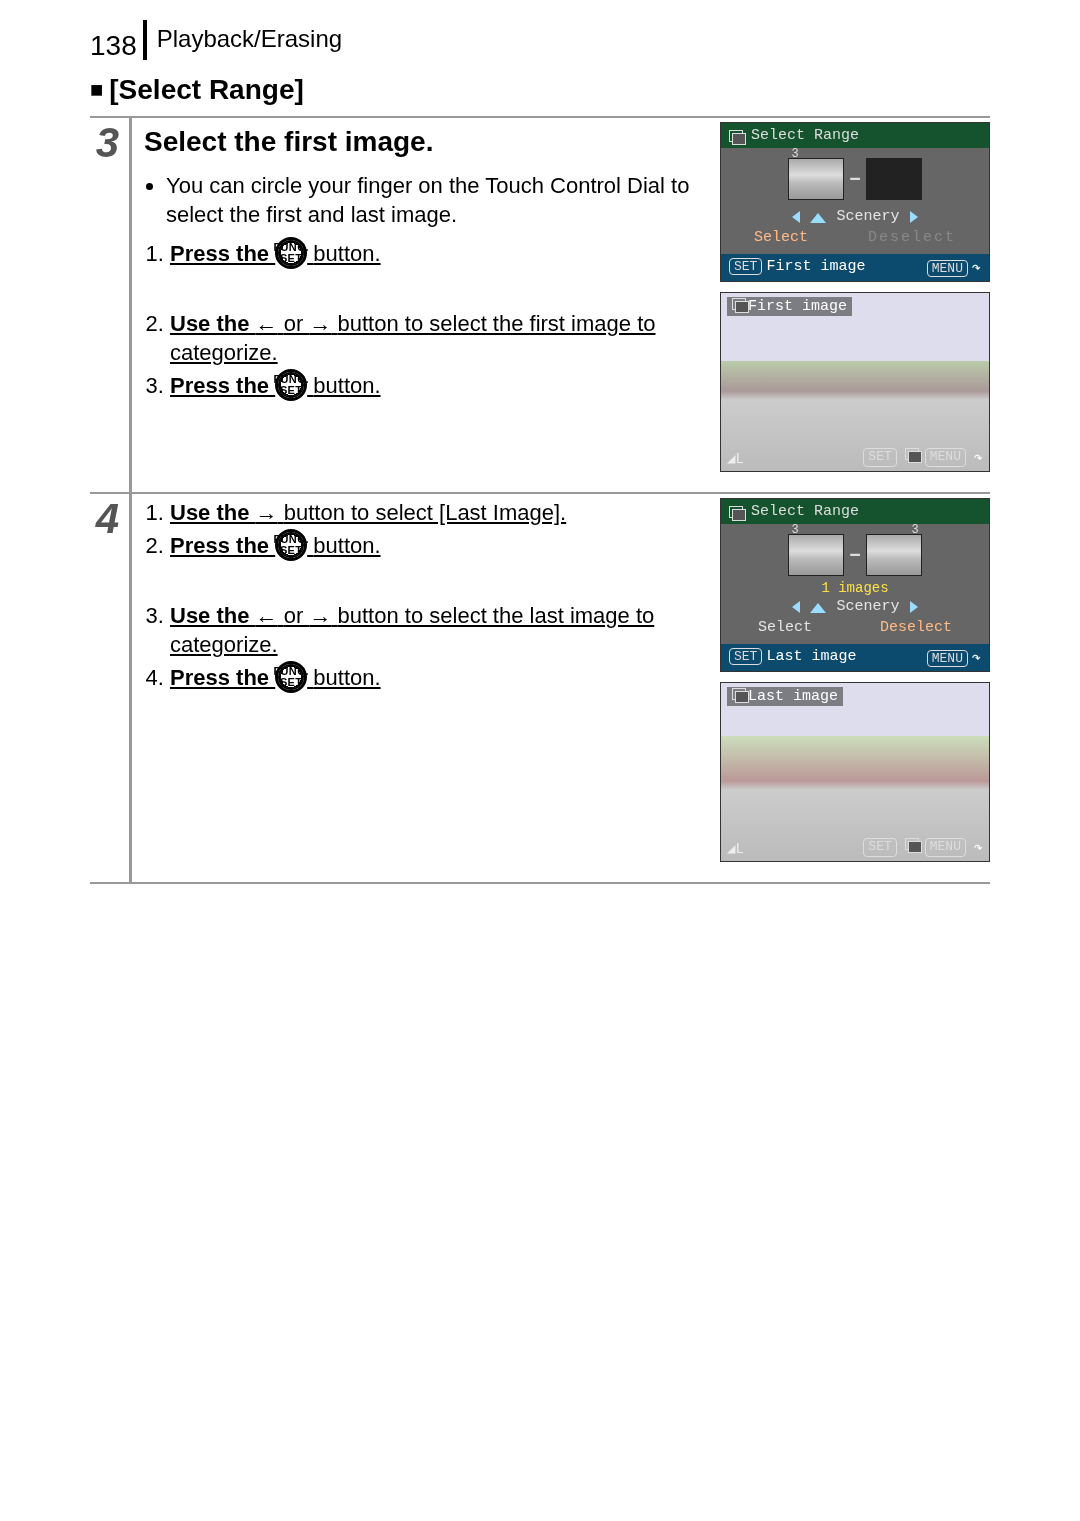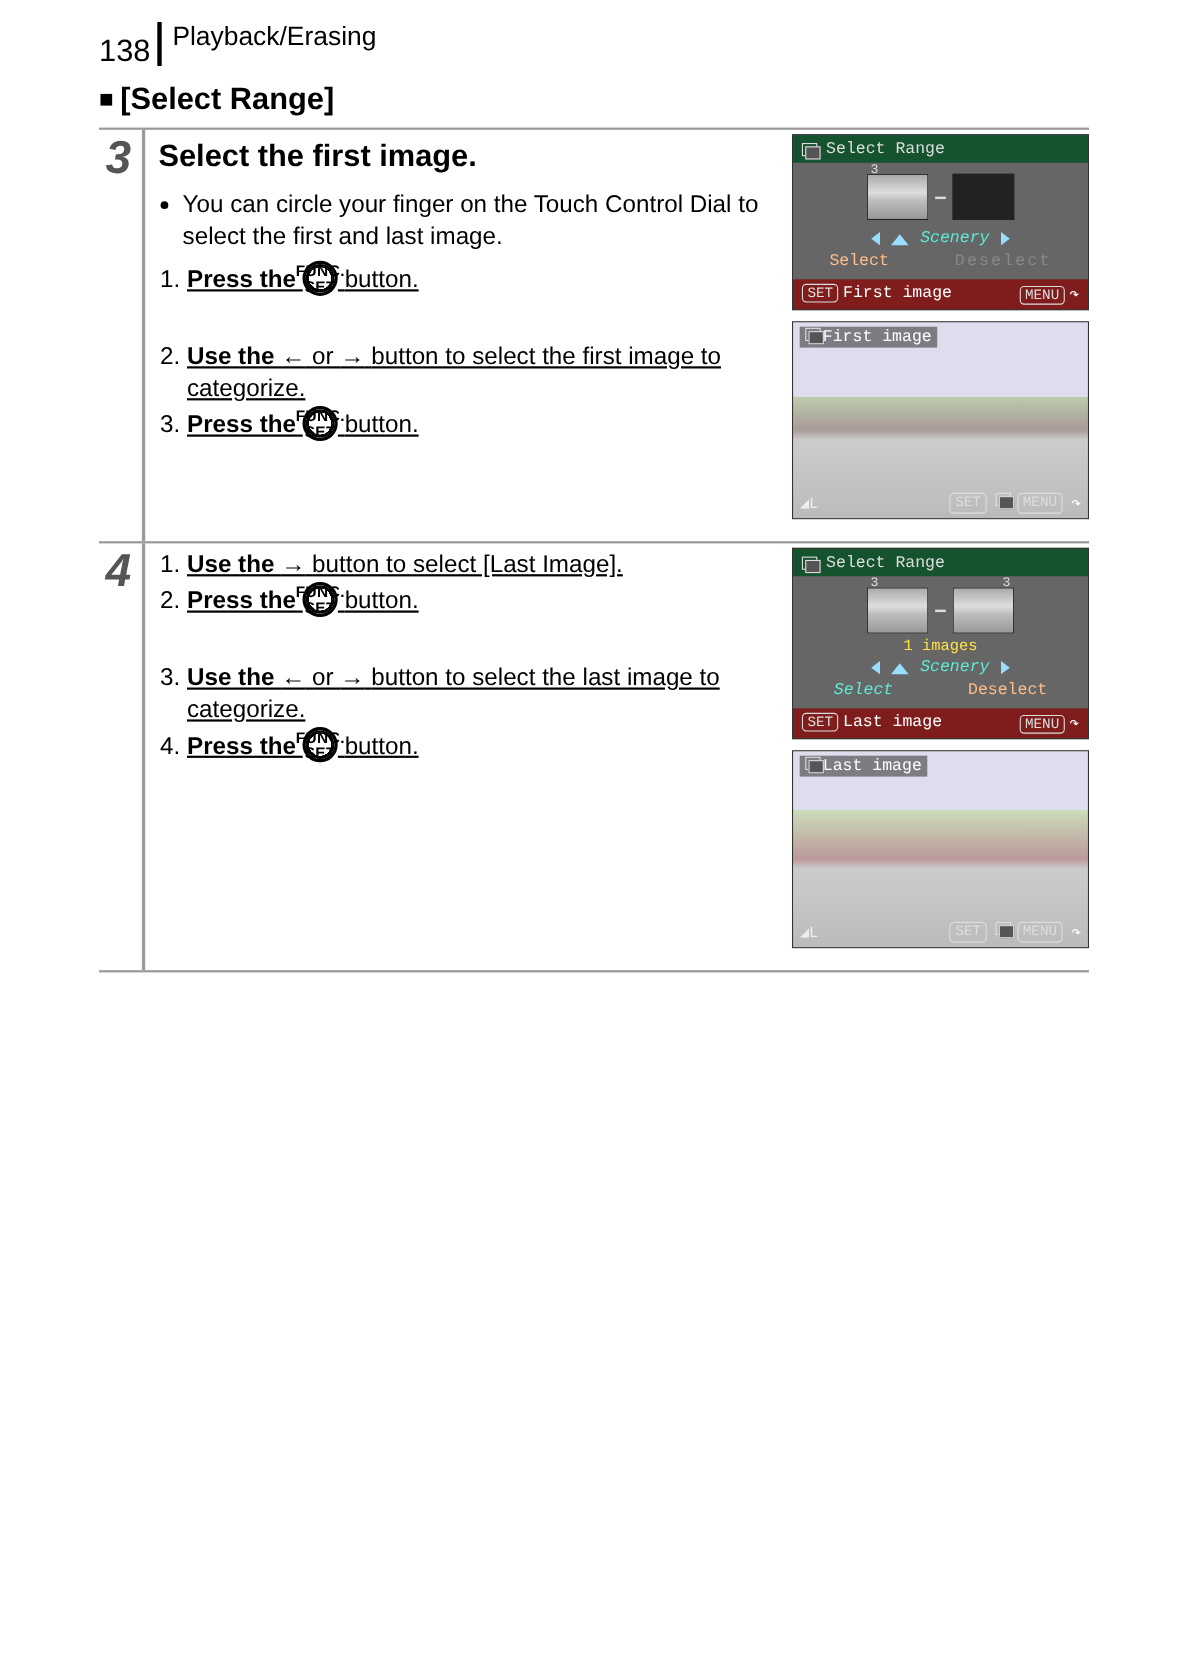--- a/index.html
+++ b/index.html
@@ -8,21 +8,21 @@
     font-family: Arial, Helvetica, sans-serif;
     background: #fff;
     color: #000;
     width: 1080px;
   }
   .page {
     padding: 20px 90px 40px 90px;
   }
   .header {
     display: flex;
-    align-items: flex-start;
+    align-items: center;
     margin-bottom: 14px;
   }
   .page-num {
     font-size: 28px;
     font-weight: 400;
     padding-right: 6px;
     border-right: 4px solid #000;
     line-height: 1;
     padding-bottom: 0;
     height: 40px;
@@ -69,21 +69,21 @@
   ul.bullets li { margin-bottom:4px; }
   ol.nums { margin:0 0 10px 0; padding-left:26px;text-decoration:underline; }
   ol.nums li { margin-bottom:4px; }
   ol.nums li .b { font-weight:700; }
   .inline-icon {
     display:inline-flex; align-items:center; justify-content:center;
     vertical-align:middle;
   }
   .funcset {
     width:32px; height:32px; border:3px solid #000; border-radius:50%;
-    font-size:14px; font-weight:700; line-height:0.95;
+    font-size:11px; font-weight:700; line-height:0.95;
     flex-direction:column;
     box-shadow: 0 0 0 2px #000 inset;
     padding:1px;
     background:
       radial-gradient(circle, #fff 54%, #000 55%, #000 60%, #fff 61%);
     letter-spacing:0.4px;
     position:relative; top:-2px;
   }
   .funcset span{line-height:1;}
   .arrow { font-size:22px; font-weight:900; }
@@ -99,24 +99,24 @@
   .thumb {
     width:56px; height:42px; background:#ccc; border:1px solid #222;
     background-image:
       linear-gradient(#aaa,#ddd 40%,#bbb 60%,#999);
     position:relative;
   }
   .thumb.empty { background:#222; }
   .thumb .tn { position:absolute; top:-12px; left:2px; font-size:12px; color:#ddd;}
   .dash { color:#ddd; font-size:22px; font-weight:700; }
   .lcd-row { display:flex; justify-content:center; align-items:center; gap:10px; color:#9df; padding:2px 0;}
-  .lcd-row .lbl { color:#5eead4;font-style:italic; }
+  .lcd-row .lbl { color:#e5e5e5; }
   .lcd-row .gray{ color:#888; letter-spacing:2px;}
   .lcd-row .sel{ color:#fb8;}
-  .lcd-foot { display:flex; justify-content:space-between; padding:4px 8px; background:#7f1d1d;}
+  .lcd-foot { display:flex; justify-content:space-between; padding:4px 8px; background:#0c4a6e;}
   .pill { display:inline-block; border:1px solid #ddd; border-radius:4px; padding:0 4px; font-size:13px; color:#ddd; margin-right:4px;}
   .photo {
     width:270px; height:180px;
     background:
       linear-gradient(#dde 0%,#dde 38%,#bca 38%,#a99 55%,#ccc 60%,#bbb 100%);
     position:relative; border:1px solid #333; color:#fff;
     font-family:"Courier New",monospace; font-size:15px;
   }
   .photo .ptitle{ position:absolute; top:4px; left:6px; background:rgba(60,60,60,.6); padding:1px 5px;}
   .photo .pfoot { position:absolute; bottom:4px; right:6px; display:flex; gap:4px;}

